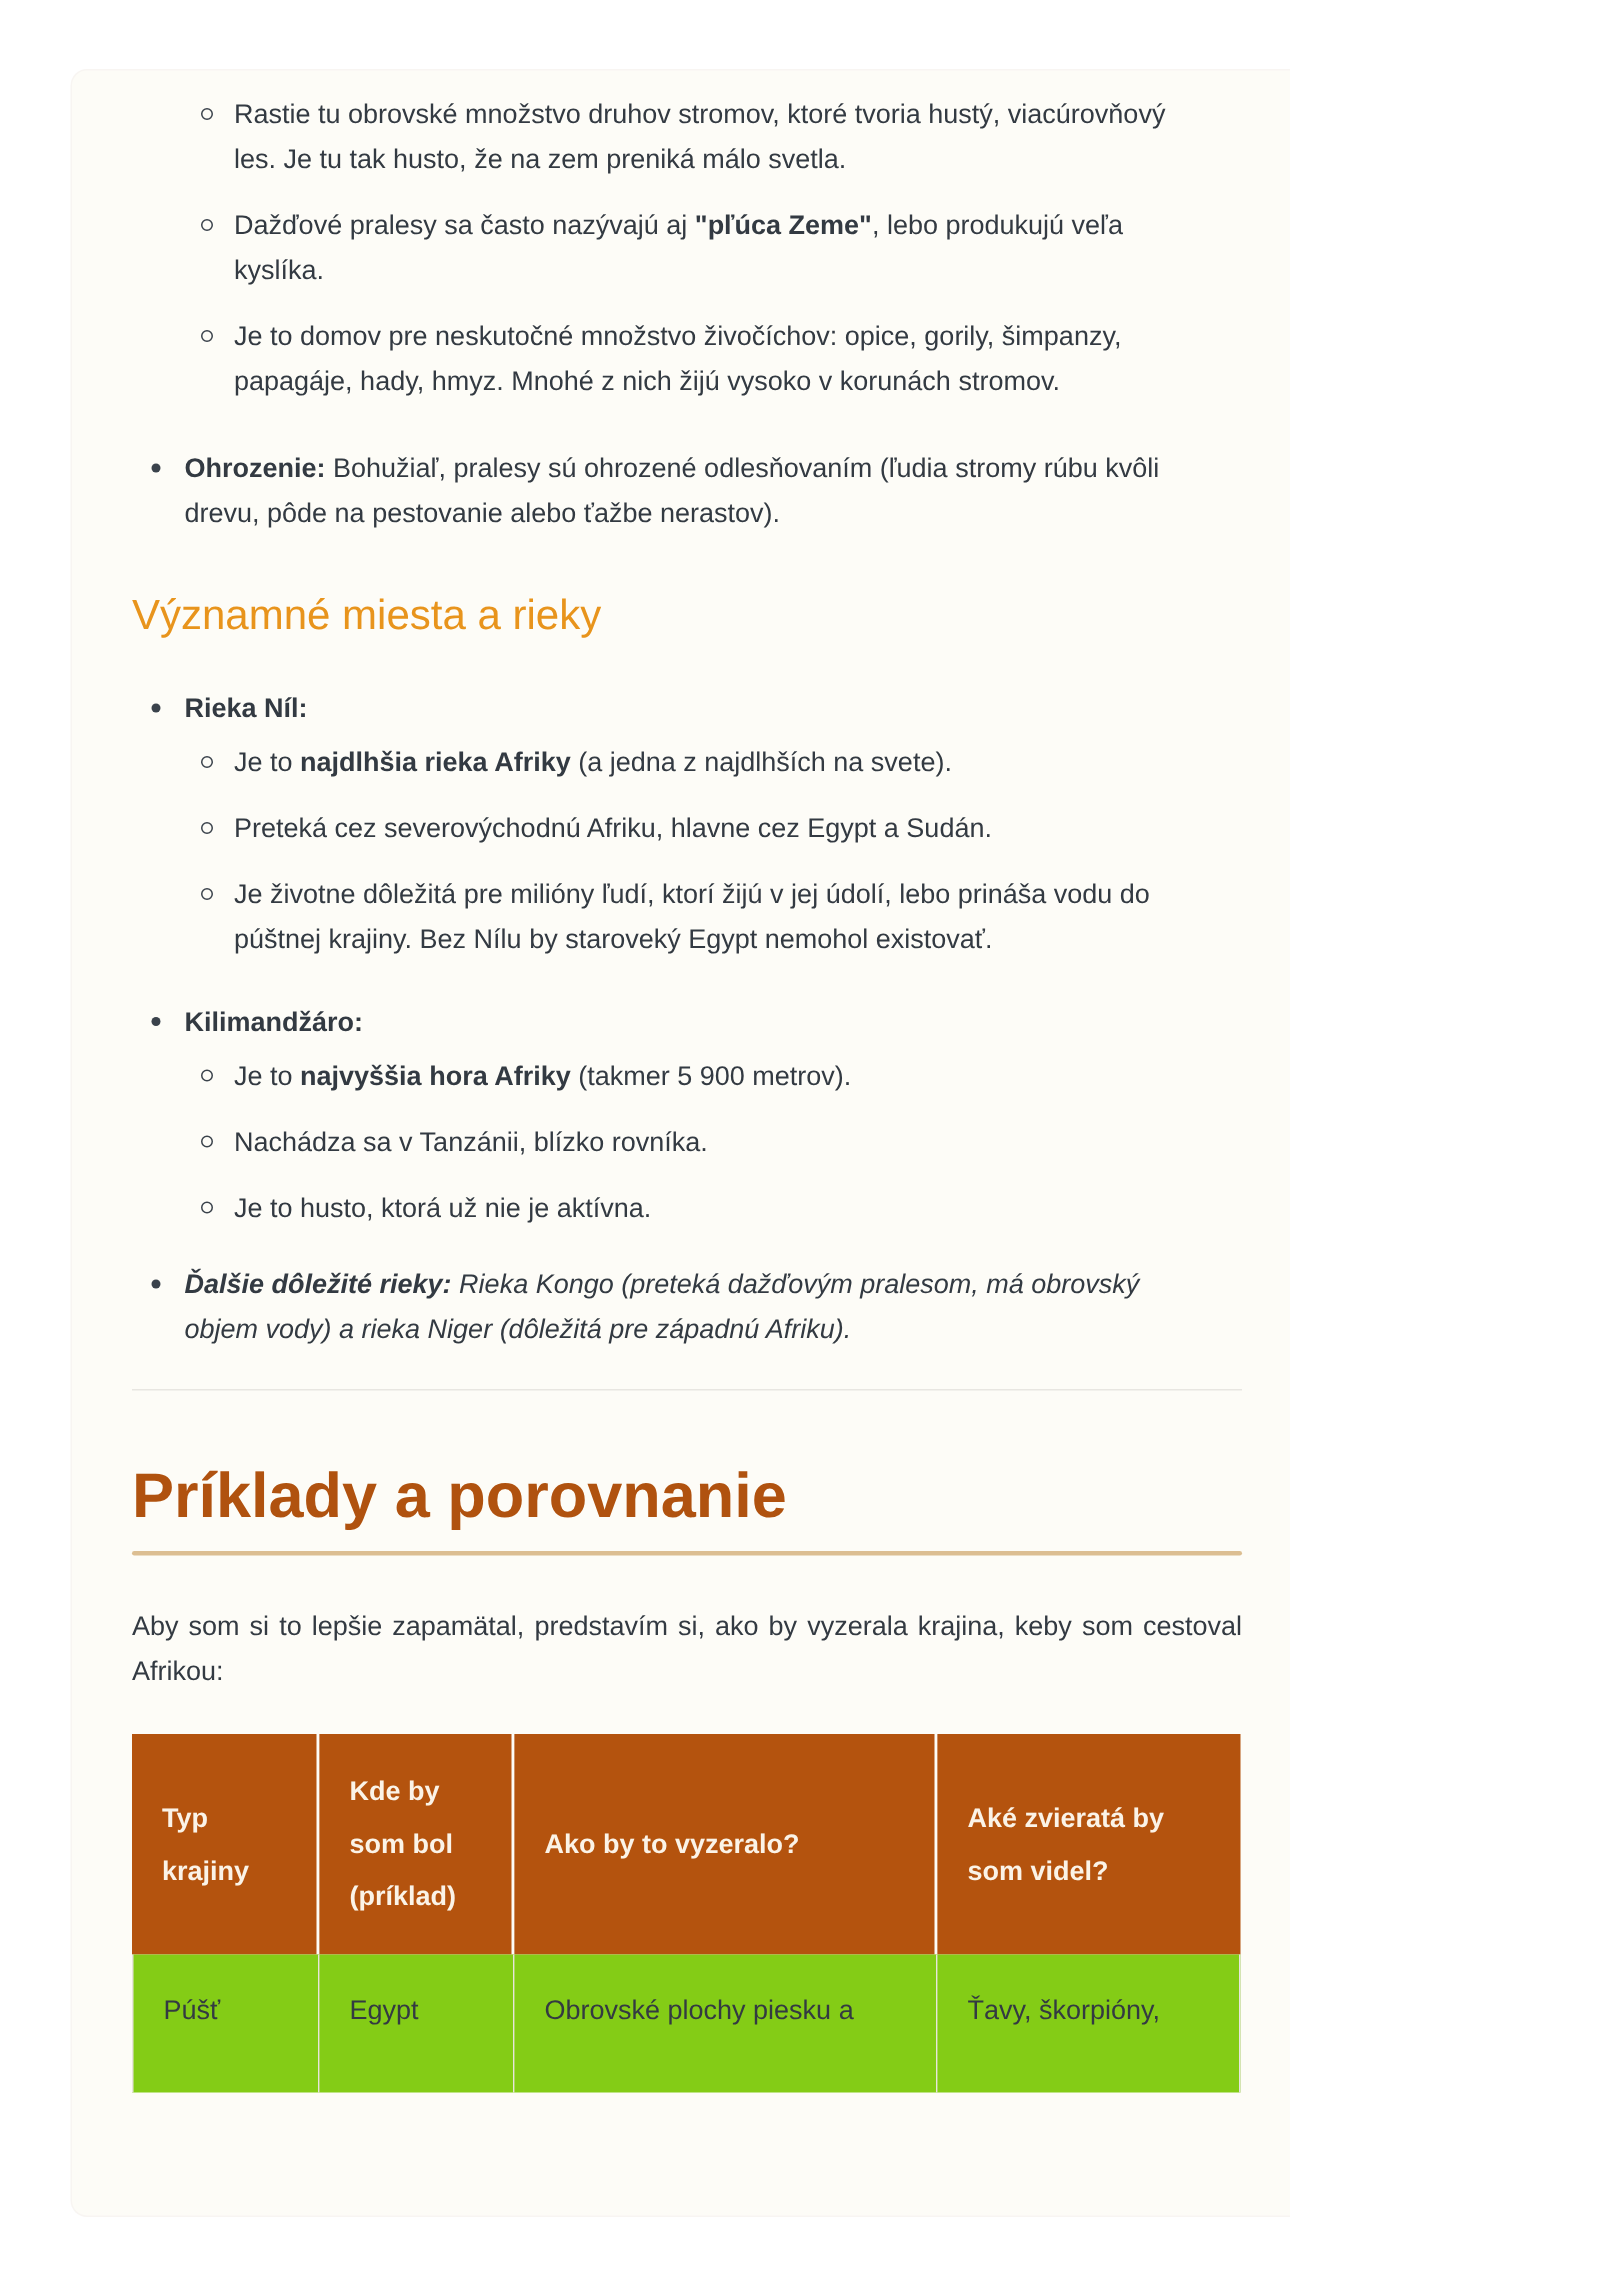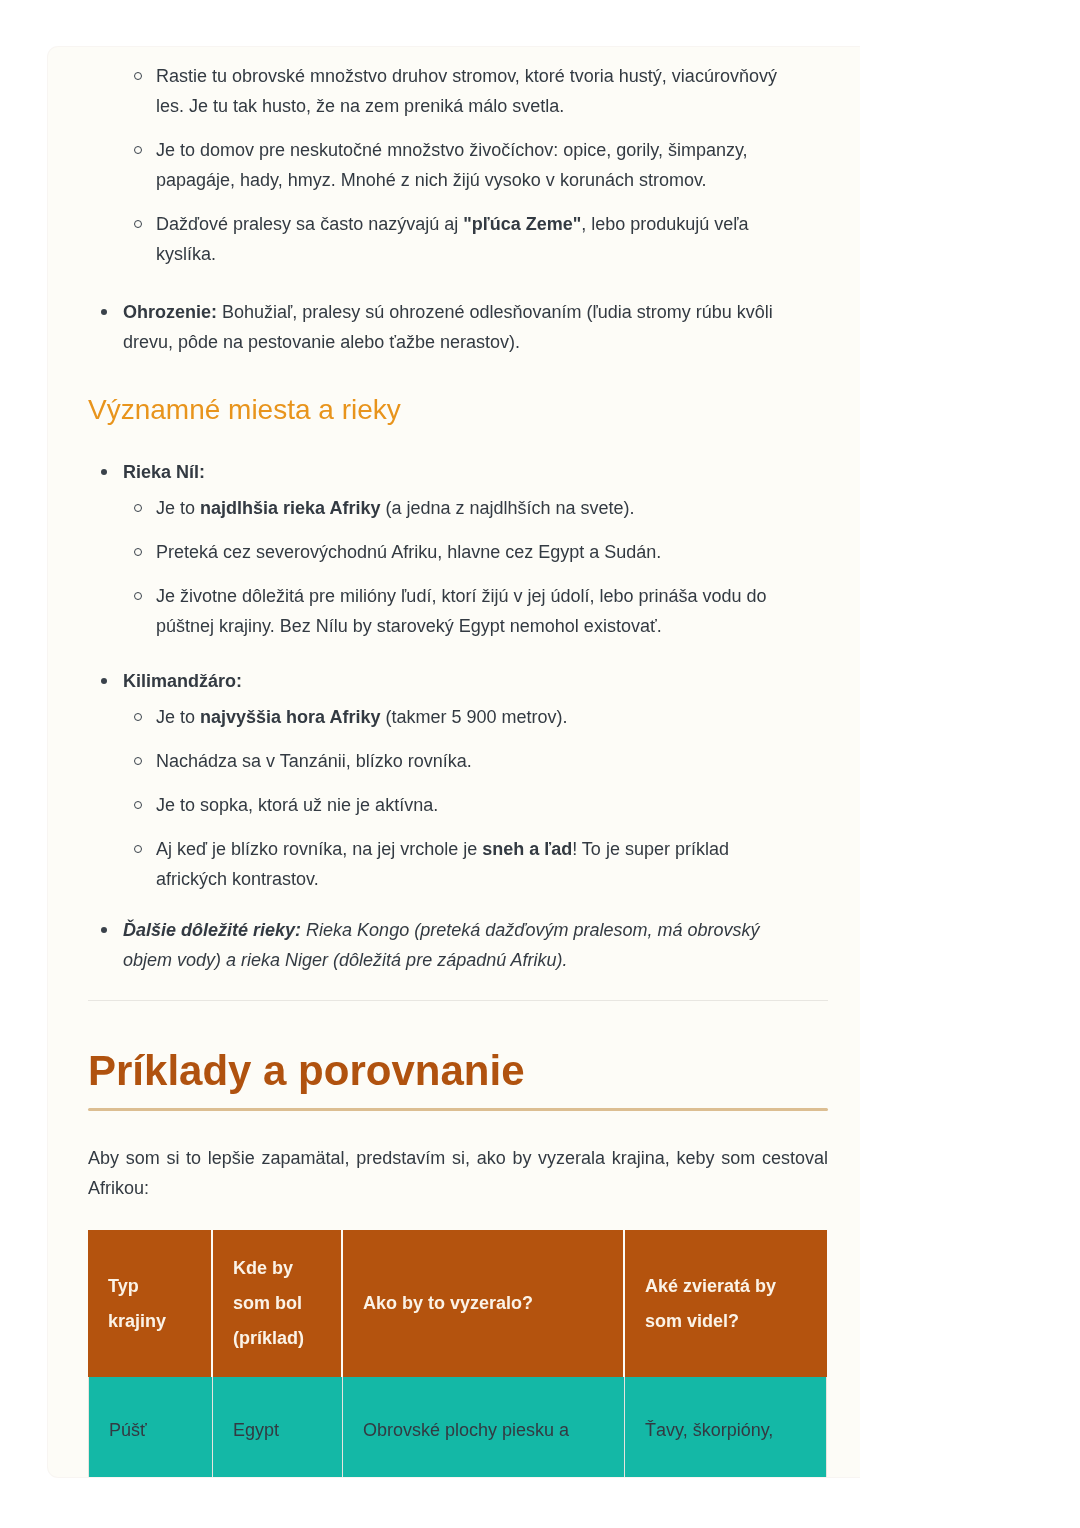--- a/index.html
+++ b/index.html
@@ -83,23 +83,23 @@
   }
   table.compare thead th {
     background: #B4530E; color: #FBF3E7;
     font-weight: bold; text-align: left; vertical-align: middle;
     font-size: 18px; line-height: 35px;
     padding: 21px 20px;
     border-right: 2px solid #FDFCF7;
   }
   table.compare thead th:last-child { border-right: none; }
   table.compare tbody td {
-    background: #14b8a6;
+    background: #84cc16;
     font-size: 18px; line-height: 30px;
-    padding: 38px 20px 40px 20px;
+    padding: 22px 20px 40px 20px;
     vertical-align: top;
     border-right: 1px solid #E7E4DD;
   }
   table.compare tbody td:first-child { border-left: 1px solid #E7E4DD; }
 
   .footer-note {
     position: absolute;
     left: 890px;
     top: 1437px;
     font-size: 13.5px;
@@ -118,28 +118,28 @@
 
     <div class="content">
 
       <ul class="sub">
         <li>
           <span class="marker"></span>
           <span class="txt"><span>Rastie tu obrovské množstvo druhov stromov, ktoré tvoria hustý, viacúrovňový les. Je tu tak husto, že na zem preniká málo svetla.</span></span>
         </li>
         <li>
           <span class="marker"></span>
-          <span class="txt"><span>Je to domov pre neskutočné množstvo živočíchov: opice, gorily, šimpanzy, papagáje, hady, hmyz. Mnohé z nich žijú vysoko v korunách stromov.</span></span>
-        </li>
-        <li>
-          <span class="marker"></span>
           <span class="txt">
             <span>Dažďové pralesy sa často nazývajú aj </span><span class="b">"pľúca Zeme"</span><span>, lebo produkujú veľa kyslíka.</span>
           </span>
         </li>
+        <li>
+          <span class="marker"></span>
+          <span class="txt"><span>Je to domov pre neskutočné množstvo živočíchov: opice, gorily, šimpanzy, papagáje, hady, hmyz. Mnohé z nich žijú vysoko v korunách stromov.</span></span>
+        </li>
       </ul>
 
       <ul class="top">
         <li>
           <span class="marker"></span>
           <span class="txt">
             <span class="b">Ohrozenie:</span><span> Bohužiaľ, pralesy sú ohrozené odlesňovaním (ľudia stromy rúbu kvôli drevu, pôde na pestovanie alebo ťažbe nerastov).</span>
           </span>
         </li>
       </ul>
@@ -178,27 +178,21 @@
               <span class="txt">
                 <span>Je to </span><span class="b">najvyššia hora Afriky</span><span> (takmer 5 900 metrov).</span>
               </span>
             </li>
             <li>
               <span class="marker"></span>
               <span class="txt"><span>Nachádza sa v Tanzánii, blízko rovníka.</span></span>
             </li>
             <li>
               <span class="marker"></span>
-              <span class="txt"><span>Je to sopka, ktorá už nie je aktívna.</span></span>
-            </li>
-            <li>
-              <span class="marker"></span>
-              <span class="txt">
-                <span>Aj keď je blízko rovníka, na jej vrchole je </span><span class="b">sneh a ľad</span><span>! To je super príklad afrických kontrastov.</span>
-              </span>
+              <span class="txt"><span>Je to husto, ktorá už nie je aktívna.</span></span>
             </li>
           </ul>
         </li>
 
         <li style="margin-top:21px;font-style:italic;">
           <span class="marker"></span>
           <span class="txt">
             <span class="b">Ďalšie dôležité rieky:</span><span> Rieka Kongo (preteká dažďovým pralesom, má obrovský objem vody) a rieka Niger (dôležitá pre západnú Afriku).</span>
           </span>
         </li>

